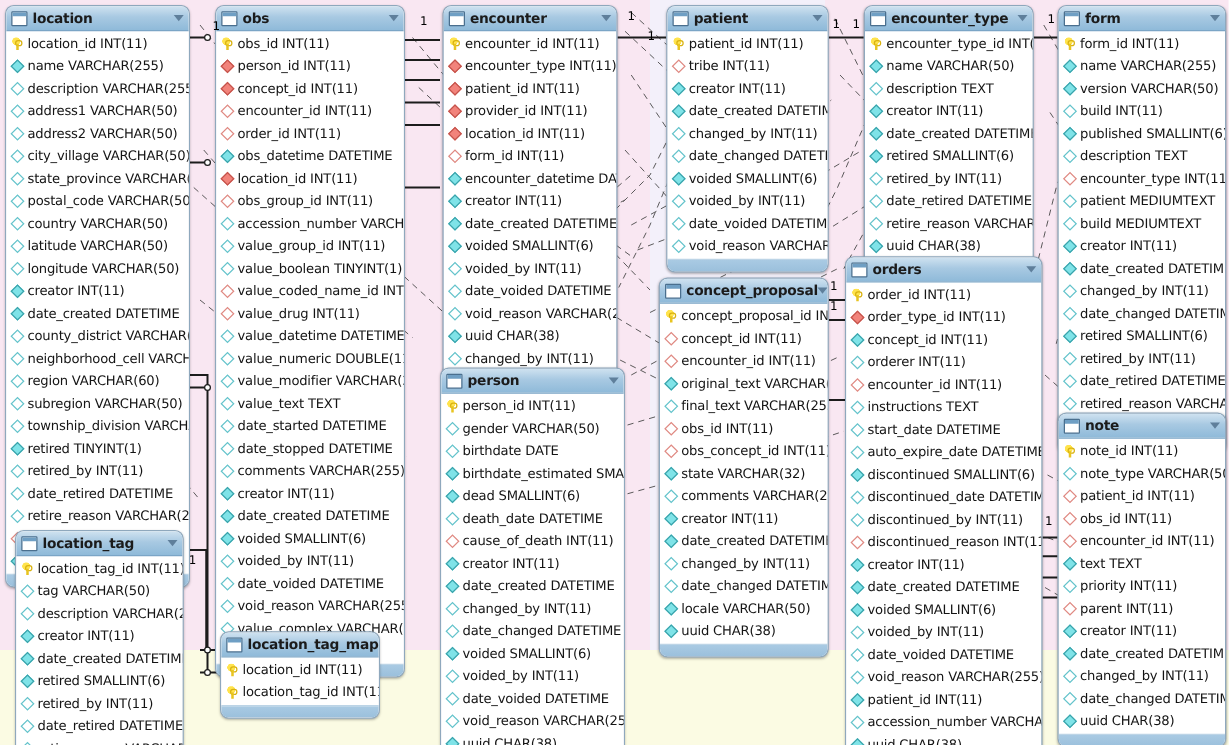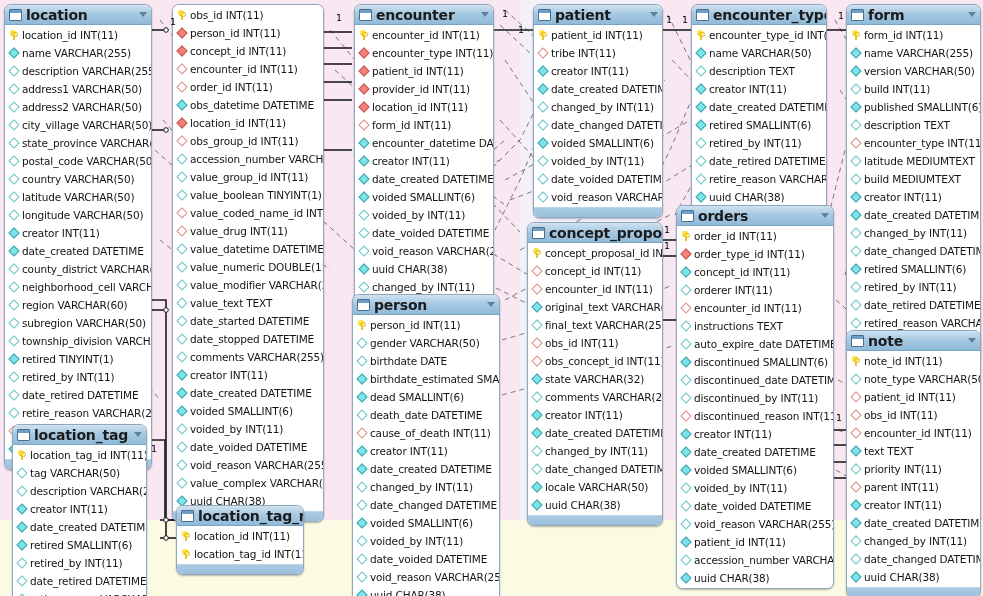--- a/index.html
+++ b/index.html
@@ -36,21 +36,21 @@
   }
   .tbl-icon{
     width:11px;height:10px;flex:0 0 auto;margin-right:4px;
     background:#ffffff;border:1px solid #4a6f8e;border-radius:1px;
     position:relative;
   }
   .tbl-icon:before{
     content:"";position:absolute;left:0;top:0;right:0;height:3px;background:#6f9fc4;
   }
   .tbl-title{
-    font-size:14px;font-weight:bold;color:#1b1b1b;
+    font-size:11px;font-weight:bold;color:#1b1b1b;
     white-space:nowrap;letter-spacing:-0.2px;
     font-family:"DejaVu Sans","Liberation Sans",sans-serif;
   }
   .tbl-caret{
     margin-left:auto;
     width:0;height:0;
     border-left:4.5px solid transparent;
     border-right:4.5px solid transparent;
     border-top:5px solid #5f7f9b;
   }
@@ -401,20 +401,25 @@
           </div>
           <div class="col-row">
             <span class="col-ico">
               <span class="dia dia-cyan-o" style="display: block; margin-left: 1px; margin-top: 1px;"></span>
             </span>
             <span class="col-txt">retire_reason VARCHAR(255)</span>
           </div>
         </div>
       </div>
       <div class="table-box" style="left: 172px; top: 4px; width: 152px;">
+        <div class="tbl-header">
+          <span class="tbl-icon"></span>
+          <span class="tbl-title">obs</span>
+          <span class="tbl-caret"></span>
+        </div>
         <div class="tbl-body">
           <div class="col-row">
             <span class="col-ico">
               <span class="ico-pk" style="display: block;"></span>
             </span>
             <span class="col-txt">obs_id INT(11)</span>
           </div>
           <div class="col-row">
             <span class="col-ico">
               <span class="dia dia-red-f" style="display: block; margin-left: 1px; margin-top: 1px;"></span>
@@ -1092,20 +1097,26 @@
           <div class="col-row">
             <span class="col-ico">
               <span class="dia dia-cyan-o" style="display: block; margin-left: 1px; margin-top: 1px;"></span>
             </span>
             <span class="col-txt">instructions TEXT</span>
           </div>
           <div class="col-row">
             <span class="col-ico">
               <span class="dia dia-cyan-o" style="display: block; margin-left: 1px; margin-top: 1px;"></span>
             </span>
+            <span class="col-txt">start_date DATETIME</span>
+          </div>
+          <div class="col-row">
+            <span class="col-ico">
+              <span class="dia dia-cyan-o" style="display: block; margin-left: 1px; margin-top: 1px;"></span>
+            </span>
             <span class="col-txt">auto_expire_date DATETIME</span>
           </div>
           <div class="col-row">
             <span class="col-ico">
               <span class="dia dia-cyan-f" style="display: block; margin-left: 1px; margin-top: 1px;"></span>
             </span>
             <span class="col-txt">discontinued SMALLINT(6)</span>
           </div>
           <div class="col-row">
             <span class="col-ico">
@@ -1227,21 +1238,21 @@
           <div class="col-row">
             <span class="col-ico">
               <span class="dia dia-red-o" style="display: block; margin-left: 1px; margin-top: 1px;"></span>
             </span>
             <span class="col-txt">encounter_type INT(11)</span>
           </div>
           <div class="col-row">
             <span class="col-ico">
               <span class="dia dia-cyan-o" style="display: block; margin-left: 1px; margin-top: 1px;"></span>
             </span>
-            <span class="col-txt">latitude MEDIUMTEXT</span>
+            <span class="col-txt">patient MEDIUMTEXT</span>
           </div>
           <div class="col-row">
             <span class="col-ico">
               <span class="dia dia-cyan-o" style="display: block; margin-left: 1px; margin-top: 1px;"></span>
             </span>
             <span class="col-txt">build MEDIUMTEXT</span>
           </div>
           <div class="col-row">
             <span class="col-ico">
               <span class="dia dia-cyan-f" style="display: block; margin-left: 1px; margin-top: 1px;"></span>

